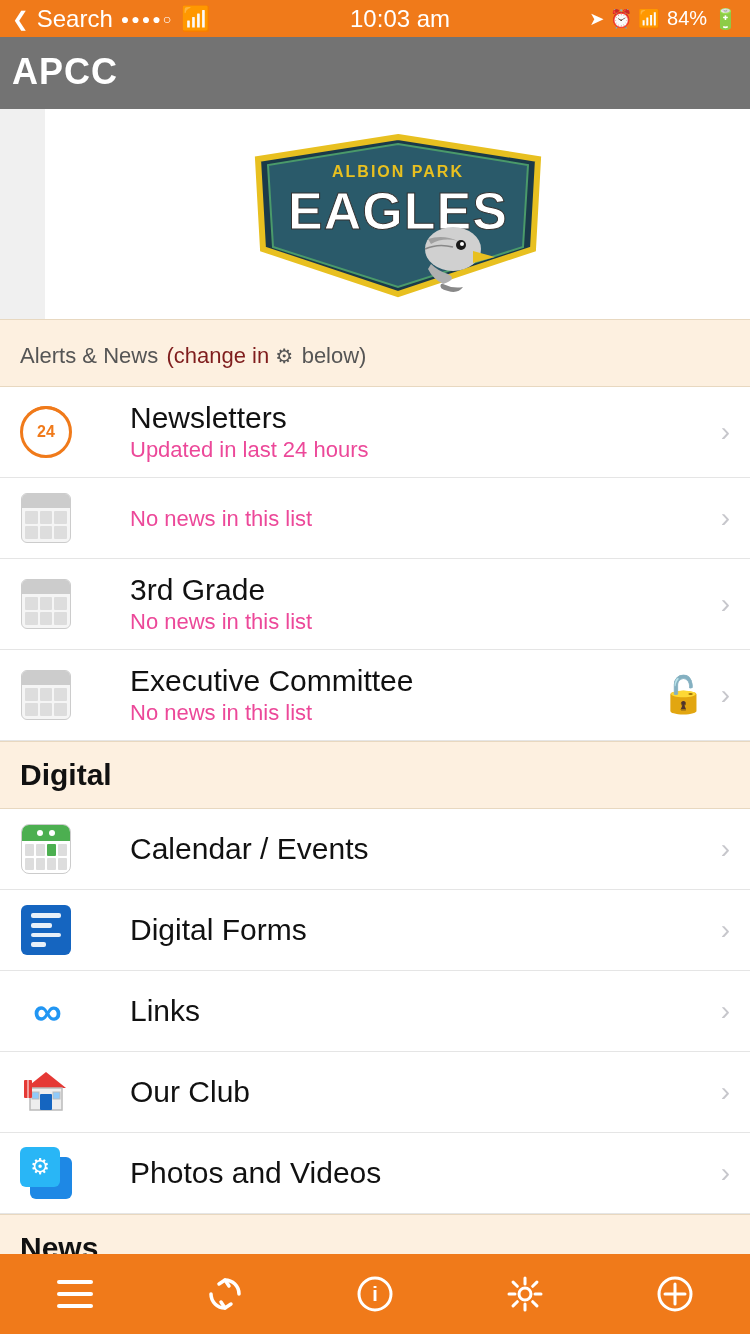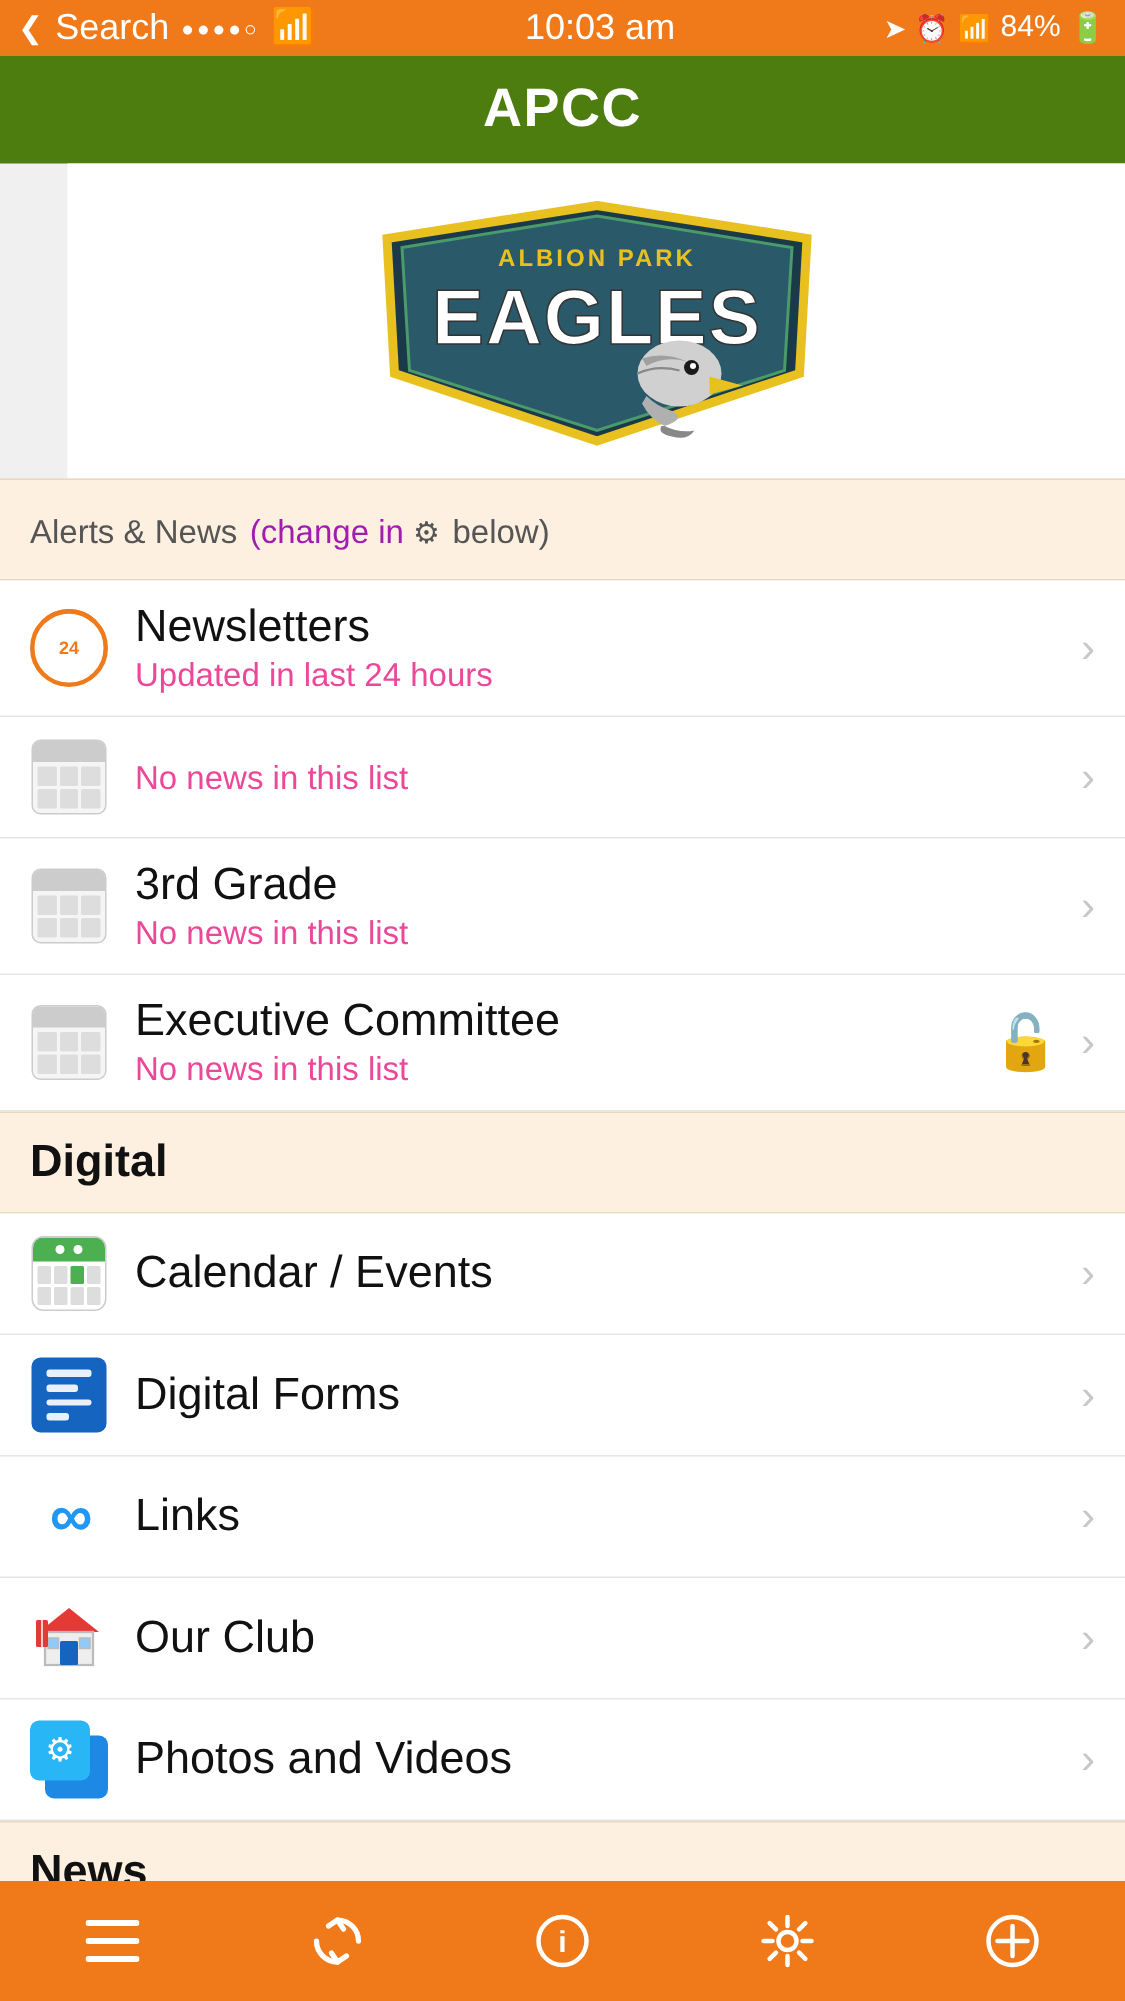--- a/index.html
+++ b/index.html
@@ -34,22 +34,22 @@
     }
     .status-bar-right {
       display: flex;
       align-items: center;
       gap: 6px;
       font-size: 22px;
     }
 
     
     .header {
-      background: #4d7c0f;
-      text-align: center;
+      background: #737373;
+      text-align: left;
       padding: 14px 12px 16px;
     }
     .header-title {
       color: white;
       font-size: 36px;
       font-weight: 600;
       letter-spacing: 1px;
     }
 
     
@@ -99,20 +99,21 @@
       width: 52px;
       height: 52px;
       margin-right: 18px;
       flex-shrink: 0;
       display: flex;
       align-items: center;
       justify-content: center;
     }
     .list-item-content {
       flex: 1;
+      margin-left: 40px;
     }
     .list-item-title {
       font-size: 30px;
       color: #111;
       font-weight: 400;
     }
     .list-item-subtitle {
       font-size: 22px;
       color: #ec4899;
       margin-top: 2px;
@@ -272,32 +273,32 @@
 
       <path d="M8,35 Q15,42 25,45 Q35,50 20,55 Q10,50 5,40Z" fill="#b0b0b0"></path>
       <path d="M20,55 Q30,60 40,58 Q35,65 25,62 Q15,60 18,55Z" fill="#888"></path>
     </g>
   </svg>
 </div>
 
 <div class="section-header">
   <div class="section-header-text">
     <span>Alerts &amp; News</span>
-    <span style="font-size:22px; font-weight:400; color:#a21caf;"> (change in </span>
+    <span style="font-size:22px; font-weight:400; color:#7f1d1d;"> (change in </span>
     <span style="font-size:20px;">⚙</span>
     <span style="font-size:22px; font-weight:400; color:#555;"> below)</span>
   </div>
 </div>
 
 <div class="list-container">
 
   <div class="list-item">
     <div class="list-item-icon">
       <div class="newsletter-icon">
-        <span style="font-size:12px; font-weight:800; color:#F07A1A;">24</span>
+        <span style="font-size:16px; font-weight:800; color:#F07A1A;">24</span>
       </div>
     </div>
     <div class="list-item-content">
       <div class="list-item-title">Newsletters</div>
       <div class="list-item-subtitle">Updated in last 24 hours</div>
     </div>
     <div class="list-item-right">
       <span class="chevron">›</span>
     </div>
   </div>

